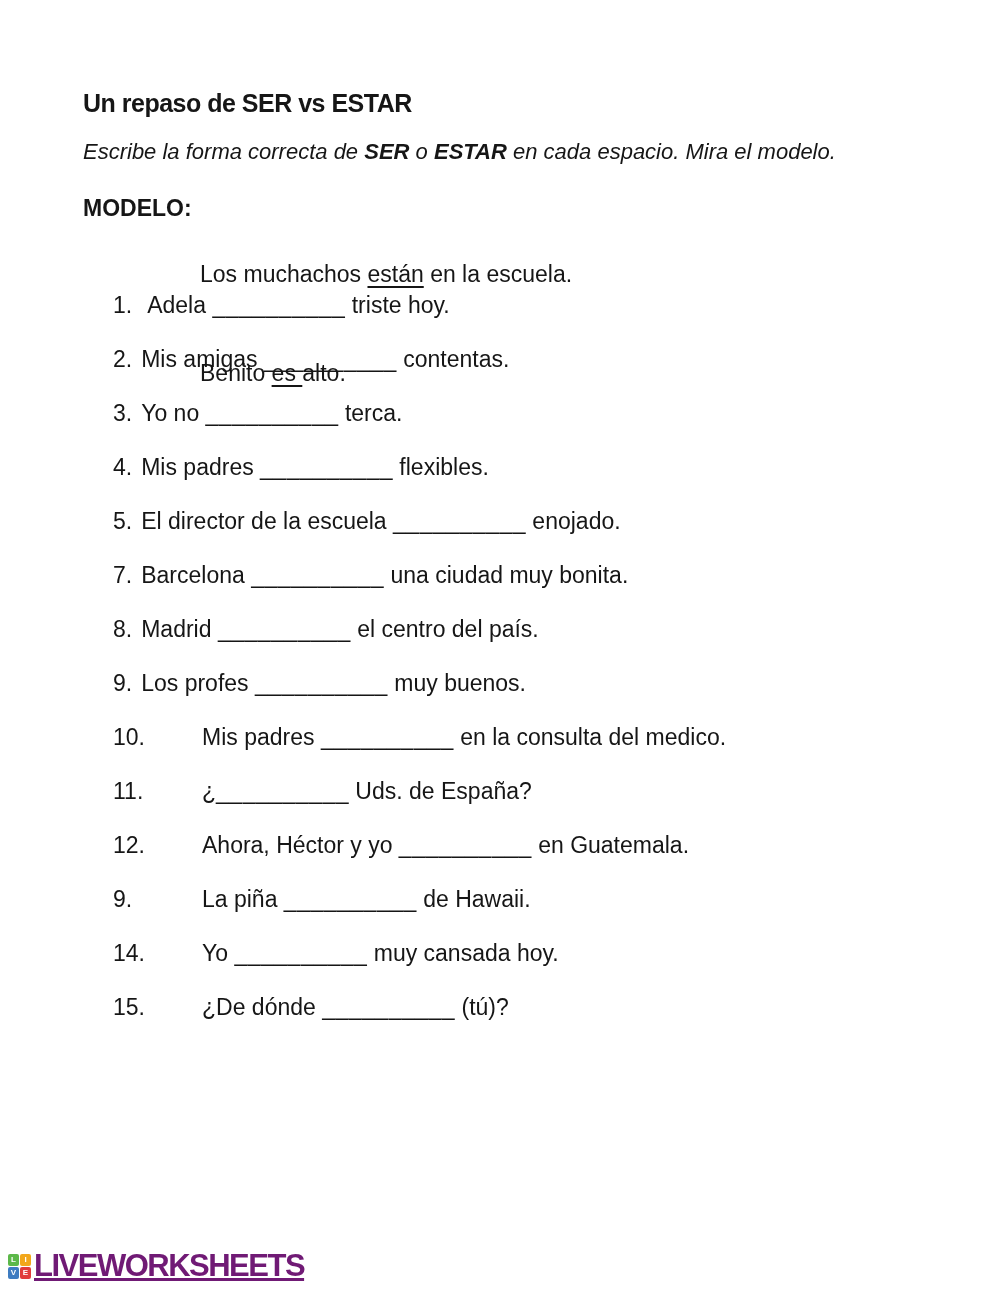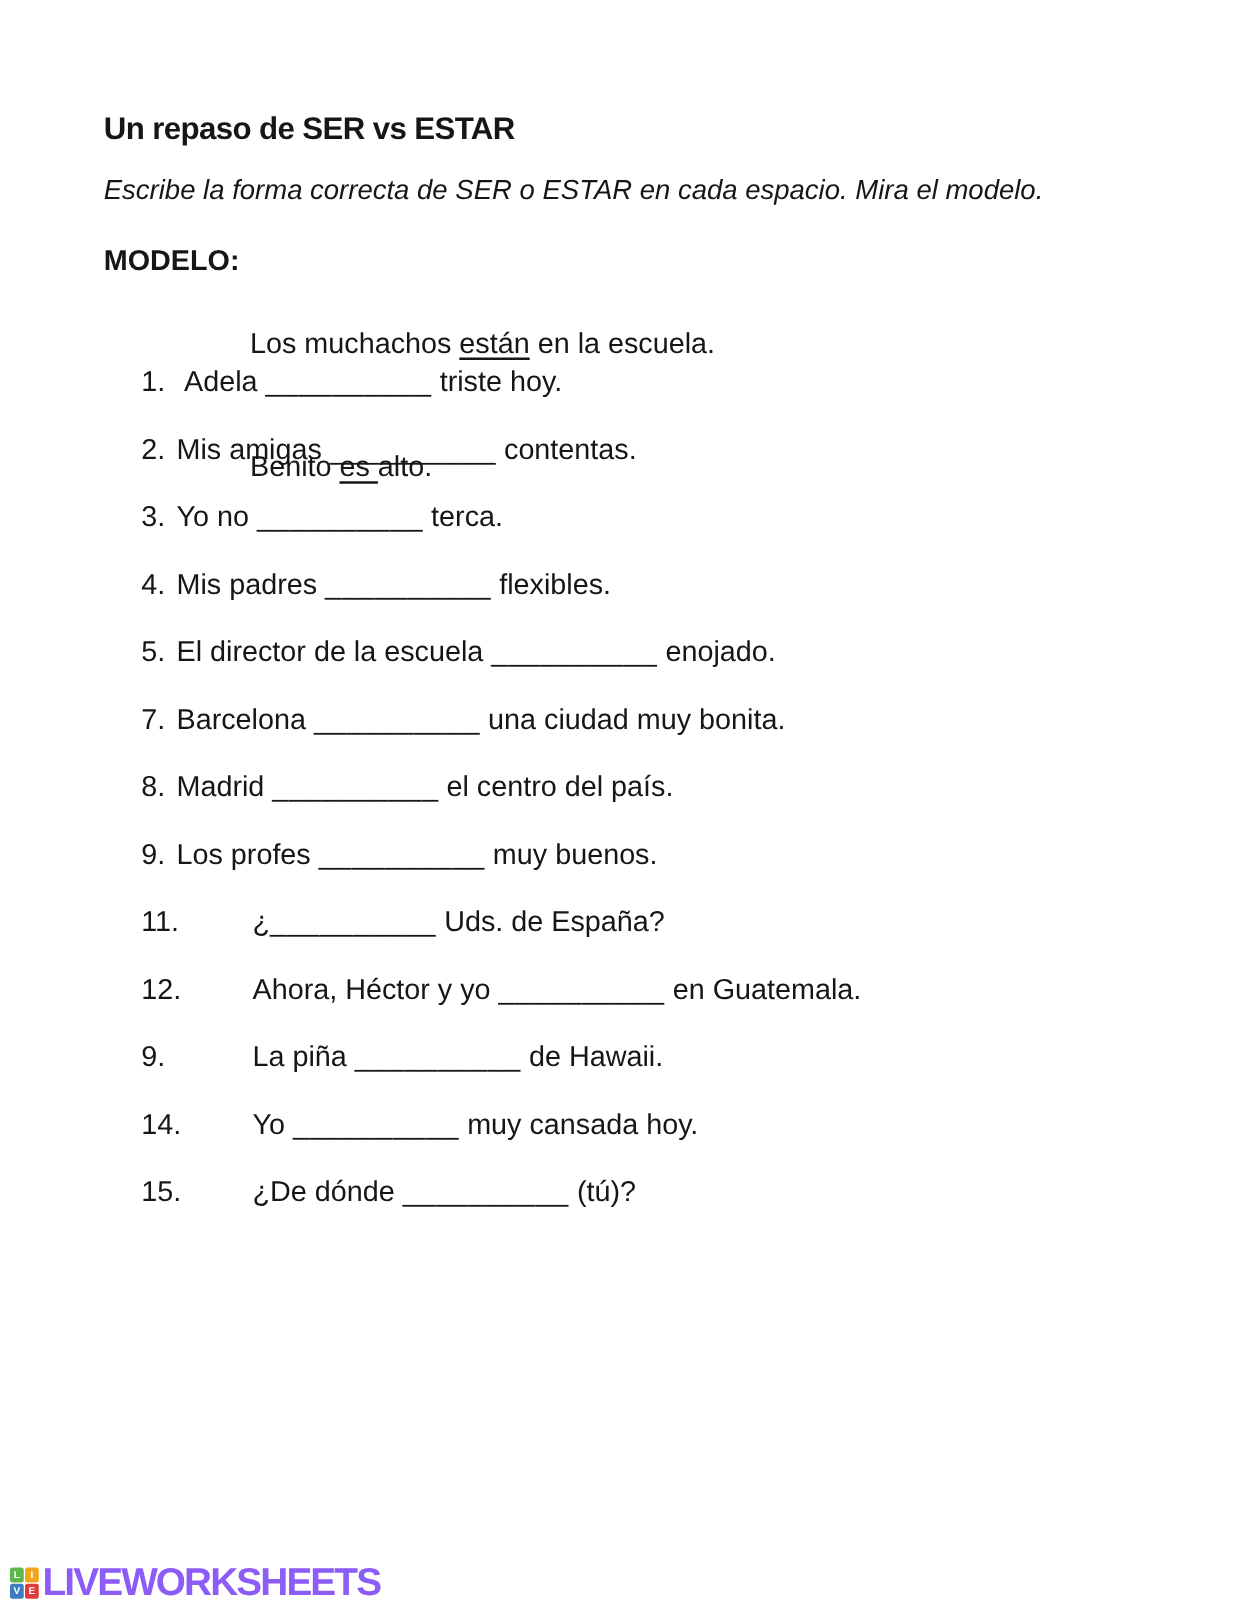--- a/index.html
+++ b/index.html
@@ -26,21 +26,21 @@
   }
   .instructions {
     position: absolute;
     left: 83px;
     top: 139px;
     font-size: 22px;
     font-style: italic;
     white-space: pre;
   }
   .instructions .b {
-    font-weight: normal;
+    font-weight: bold;
   }
   .modelo {
     position: absolute;
     left: 83px;
     top: 192px;
     display: flex;
     font-size: 23px;
     line-height: 33px;
   }
   .modelo-label {
@@ -123,28 +123,29 @@
 
 <div class="items">
   <div class="row first"><span class="num">1.</span><span class="sentence"><span>Adela </span><span class="blank">__________</span><span> triste hoy.</span></span></div>
   <div class="row"><span class="num">2.</span><span class="sentence"><span>Mis amigas </span><span class="blank">__________</span><span> contentas.</span></span></div>
   <div class="row"><span class="num">3.</span><span class="sentence"><span>Yo no </span><span class="blank">__________</span><span> terca.</span></span></div>
   <div class="row"><span class="num">4.</span><span class="sentence"><span>Mis padres </span><span class="blank">__________</span><span> flexibles.</span></span></div>
   <div class="row"><span class="num">5.</span><span class="sentence"><span>El director de la escuela </span><span class="blank">__________</span><span> enojado.</span></span></div>
   <div class="row"><span class="num">7.</span><span class="sentence"><span>Barcelona </span><span class="blank">__________</span><span> una ciudad muy bonita.</span></span></div>
   <div class="row"><span class="num">8.</span><span class="sentence"><span>Madrid </span><span class="blank">__________</span><span> el centro del país.</span></span></div>
   <div class="row"><span class="num">9.</span><span class="sentence"><span>Los profes </span><span class="blank">__________</span><span> muy buenos.</span></span></div>
+  <div class="row tabbed"><span class="num">10.</span><span class="sentence"><span>Mis padres </span><span class="blank">__________</span><span> en la consulta del medico.</span></span></div>
   <div class="row tabbed"><span class="num">11.</span><span class="sentence"><span>¿</span><span class="blank">__________</span><span> Uds. de España?</span></span></div>
   <div class="row tabbed"><span class="num">12.</span><span class="sentence"><span>Ahora, Héctor y yo </span><span class="blank">__________</span><span> en Guatemala.</span></span></div>
   <div class="row tabbed"><span class="num">9.</span><span class="sentence"><span>La piña </span><span class="blank">__________</span><span> de Hawaii.</span></span></div>
   <div class="row tabbed"><span class="num">14.</span><span class="sentence"><span>Yo </span><span class="blank">__________</span><span> muy cansada hoy.</span></span></div>
   <div class="row tabbed"><span class="num">15.</span><span class="sentence"><span>¿De dónde </span><span class="blank">__________</span><span> (tú)?</span></span></div>
 </div>
 
 <div class="footer">
   <div class="logo-grid">
     <span class="logo-sq" style="background-color: rgb(92, 184, 73);">L</span>
     <span class="logo-sq" style="background-color: rgb(242, 167, 27);">I</span>
     <span class="logo-sq" style="background-color: rgb(62, 124, 193);">V</span>
     <span class="logo-sq" style="background-color: rgb(225, 59, 59);">E</span>
   </div>
-  <div class="brand-text" style="color: #8b5cf6;">LIVEWORKSHEETS</div>
+  <div class="brand-text" style="color: #701a75; text-decoration: underline;">LIVEWORKSHEETS</div>
 </div>
 
 </body></html>

